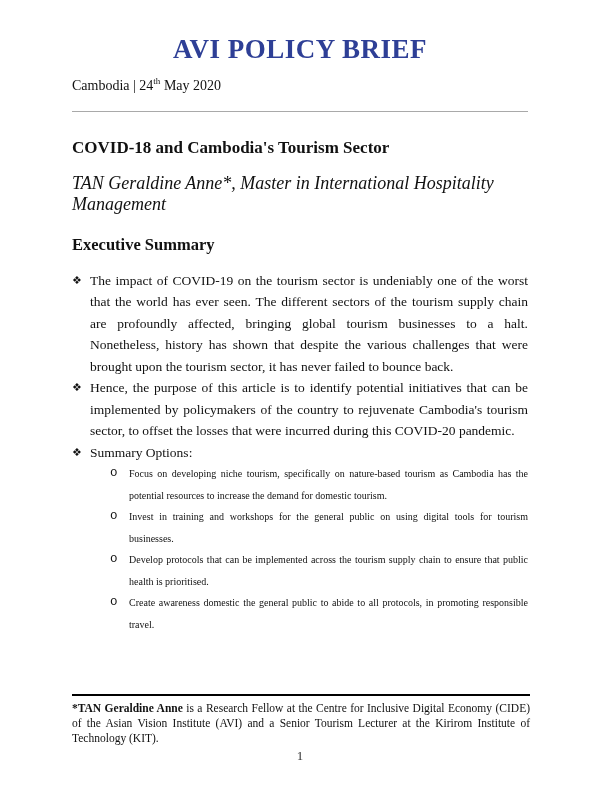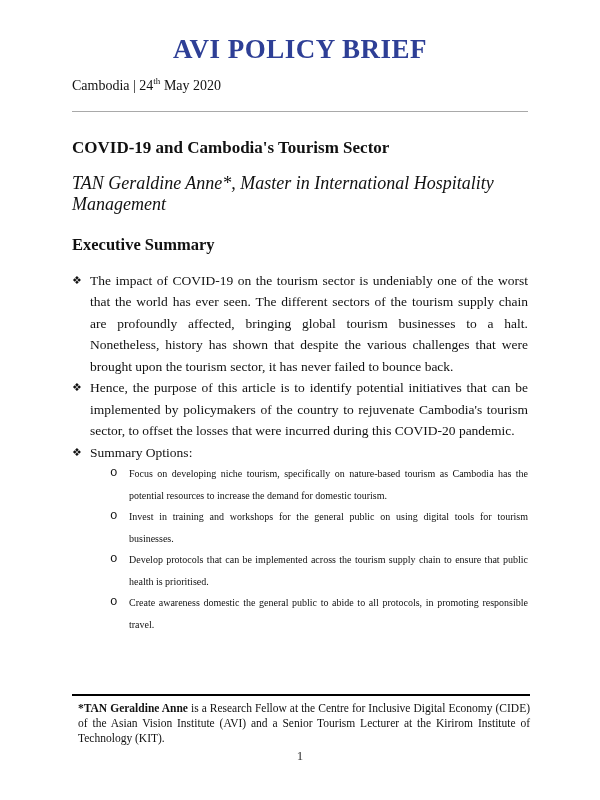--- a/index.html
+++ b/index.html
@@ -72,40 +72,40 @@
   }
   .sub-bullet .btext{
     flex:1; font-size:10px; line-height:21.5px; text-align:justify;
   }
   
   .footnote-block{
     position:absolute; left:72px; right:70px; top:694px;
     border-top:2px solid #000; padding-top:5px;
   }
   .footnote{
-    font-size:11.5px; line-height:15px; text-align:justify;margin-left:6px;
+    font-size:11.5px; line-height:15px; text-align:justify;
   }
   .page-number{
     position:absolute; left:0; width:600px; top:748px;
     text-align:center; font-size:13px; color:#333;
   }
 </style>
 </head>
 <body>
 
 <div class="page">
 
 
   <h1 class="brief-title">AVI POLICY BRIEF</h1>
 
   <div class="dateline"><span>Cambodia | 24</span><sup>th</sup><span> May 2020</span></div>
 
   <hr class="rule">
 
-  <h2 class="article-title">COVID-19 and Cambodia's Tourism Sector</h2>
+  <h2 class="article-title">COVID-18 and Cambodia's Tourism Sector</h2>
 
   <div class="byline">TAN Geraldine Anne*, Master in International Hospitality Management</div>
 
   <h3 class="section-heading">Executive Summary</h3>
 
   <div class="bullets">
 
     <div class="bullet">
       <span class="marker">❖</span>
       <div class="btext">The impact of COVID-19 on the tourism sector is undeniably one of the worst that the world has ever seen. The different sectors of the tourism supply chain are profoundly affected, bringing global tourism businesses to a halt. Nonetheless, history has shown that despite the various challenges that were brought upon the tourism sector, it has never failed to bounce back.</div>

